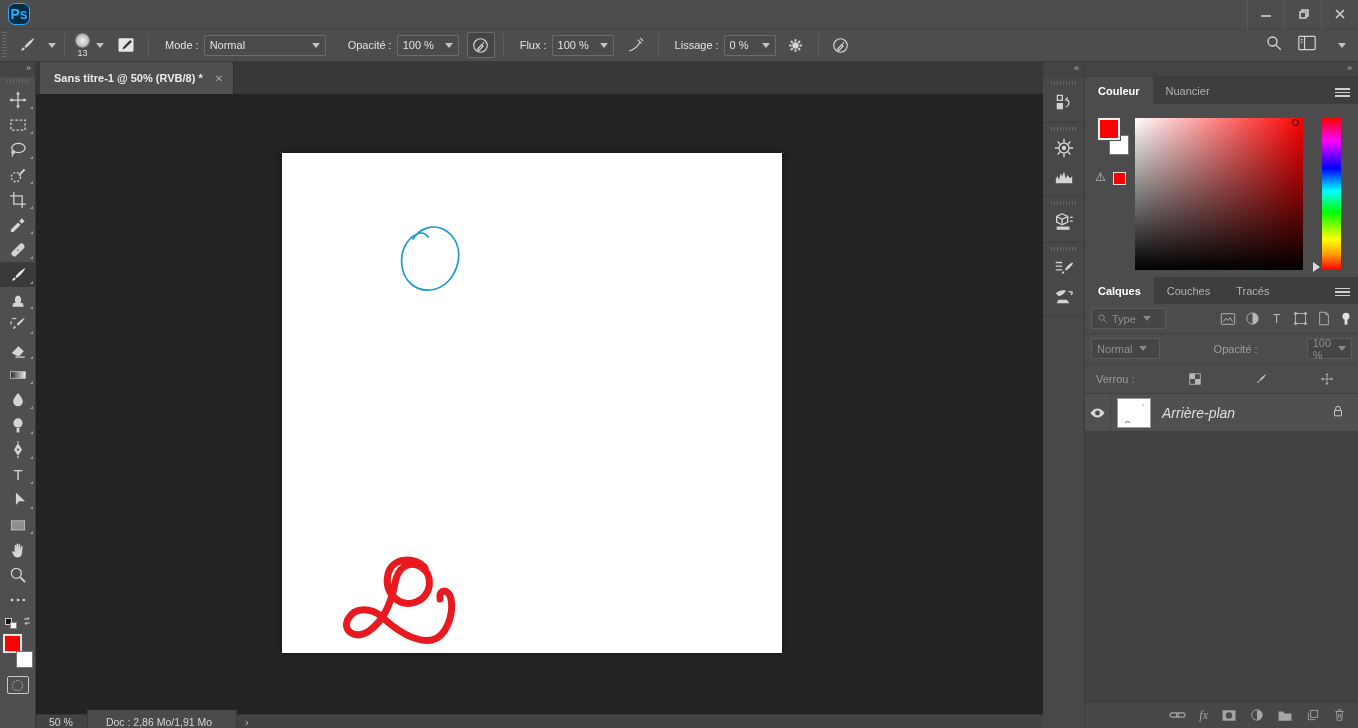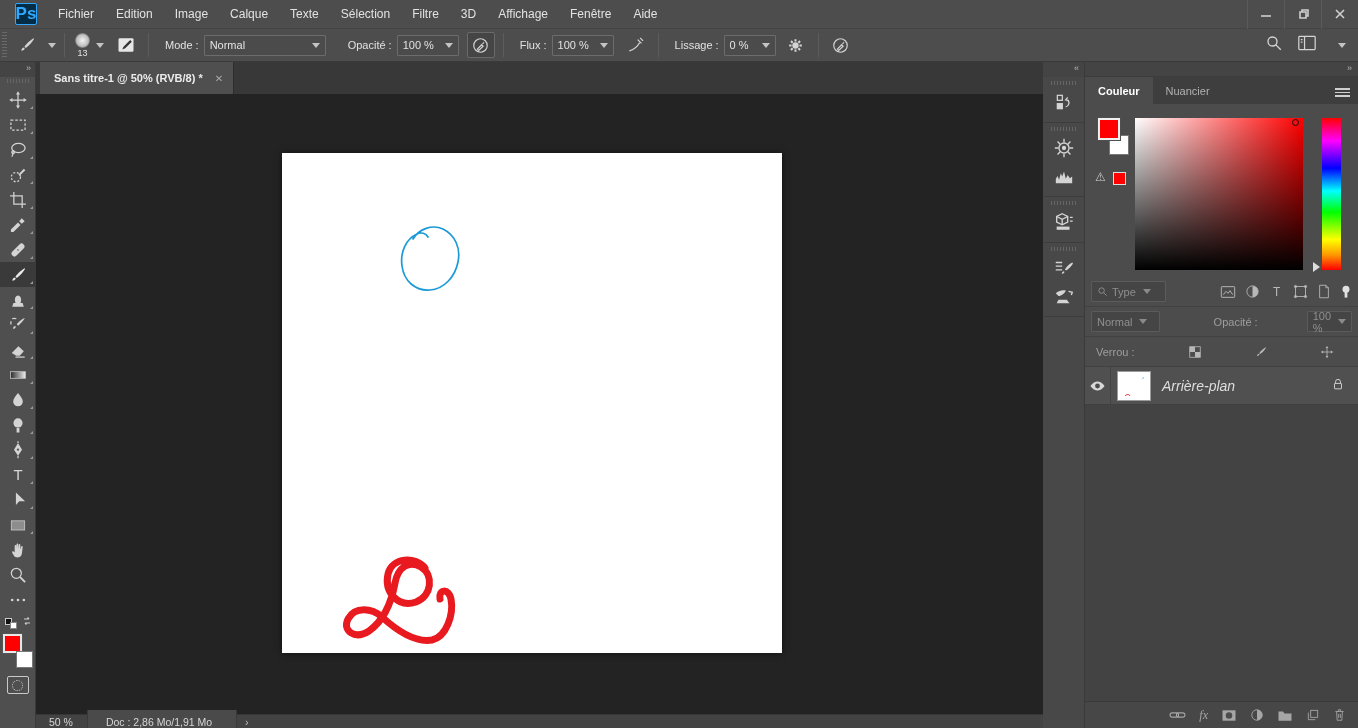--- a/index.html
+++ b/index.html
@@ -7,22 +7,22 @@
     --panel:#474747; --panelbody:#4c4c4c; --tabdark:#3e3e3e;
     --txt:#e2e2e2; --txtdim:#b2b2b2; --txtdis:#8f8f8f;
     --border:#3a3a3a; --selborder:#6c6c6c; --icon:#d4d4d4;
   }
   *{margin:0;padding:0;box-sizing:border-box;font-family:"Liberation Sans",sans-serif;}
   html,body{width:1358px;height:728px;overflow:hidden;background:#333;}
   .app{position:relative;width:1358px;height:728px;background:var(--bar);}
 
   
   .menubar{height:29px;background:var(--bar);display:flex;align-items:center;border-bottom:1px solid #444;}
-  .ps-logo{width:22px;height:22px;margin:0 10px 0 15px;background:#052c45;border:1px solid #31a8ff;
-    color:#31a8ff;font-size:17px;font-weight:bold;display:flex;align-items:center;justify-content:center;border-radius:2px;}
+  .ps-logo{width:22px;height:22px;margin:0 10px 0 8px;background:#052c45;border:1px solid #31a8ff;
+    color:#31a8ff;font-size:14px;font-weight:bold;display:flex;align-items:center;justify-content:center;border-radius:7px;}
   .menus{display:flex;align-items:center;}
   .menu-item{color:var(--txt);font-size:12px;padding:0 11px;line-height:29px;cursor:default;}
   .win-controls{margin-left:auto;display:flex;height:29px;}
   .win-btn{width:37px;height:29px;display:flex;align-items:center;justify-content:center;border-left:1px solid #5a5a5a;}
   .win-btn svg{stroke:#cfcfcf;stroke-width:1.6;fill:none;}
 
   
   .optionsbar{height:33px;background:var(--bar);display:flex;align-items:center;border-bottom:1px solid var(--border);padding-left:2px;}
   .grip-v{width:5px;height:26px;margin-right:6px;background:repeating-linear-gradient(to bottom,#6a6a6a 0 1px,transparent 1px 3px);}
   .ob-sep{width:1px;height:24px;background:#3f3f3f;border-right:1px solid #5c5c5c;margin:0 8px;}
@@ -125,33 +125,20 @@
   .lp-footer svg{stroke:#a6a6a6;fill:none;stroke-width:1.5;}
   .fx-txt{color:#a6a6a6;font-size:12px;font-style:italic;font-family:"Liberation Serif",serif;}
 </style>
 </head>
 <body>
 
 <div class="app">
 
   <header class="menubar">
     <div class="ps-logo">Ps</div>
-    <nav class="menus">
-      <span class="menu-item">Fichier</span>
-      <span class="menu-item">Edition</span>
-      <span class="menu-item">Image</span>
-      <span class="menu-item">Calque</span>
-      <span class="menu-item">Texte</span>
-      <span class="menu-item">Sélection</span>
-      <span class="menu-item">Filtre</span>
-      <span class="menu-item">3D</span>
-      <span class="menu-item">Affichage</span>
-      <span class="menu-item">Fenêtre</span>
-      <span class="menu-item">Aide</span>
-    </nav>
     <div class="win-controls">
       <span class="win-btn">
         <svg width="12" height="12">
             <path d="M1 8h10"></path>
           </svg>
       </span>
       <span class="win-btn">
         <svg width="12" height="12">
             <path d="M3 4h6v6H3z M5 4V2h6v6H9"></path>
           </svg>
@@ -499,20 +486,26 @@
           <span class="cp-warn-sw" style="background: rgb(254, 0, 0);"></span>
           <div class="satval">
             <span class="sv-marker"></span>
           </div>
           <div class="huebar"></div>
           <span class="hue-slider"></span>
         </div>
       </section>
 
       <section class="layers">
+        <div class="ptabs">
+          <span class="ptab active">Calques</span>
+          <span class="ptab">Couches</span>
+          <span class="ptab">Tracés</span>
+          <span class="hamburger"></span>
+        </div>
 
         <div class="lp-row">
           <span class="lp-select" style="width:104px">
             <svg width="11" height="11" viewBox="0 0 24 24" style="stroke:#8f8f8f;fill:none;stroke-width:2;margin-right:4px">
               <circle cx="10" cy="10" r="6"></circle>
                 <path d="M14.5 14.5L21 21"></path>
             </svg>
             <span class="val">Type</span>
             <span class="caret"></span>
           </span>

